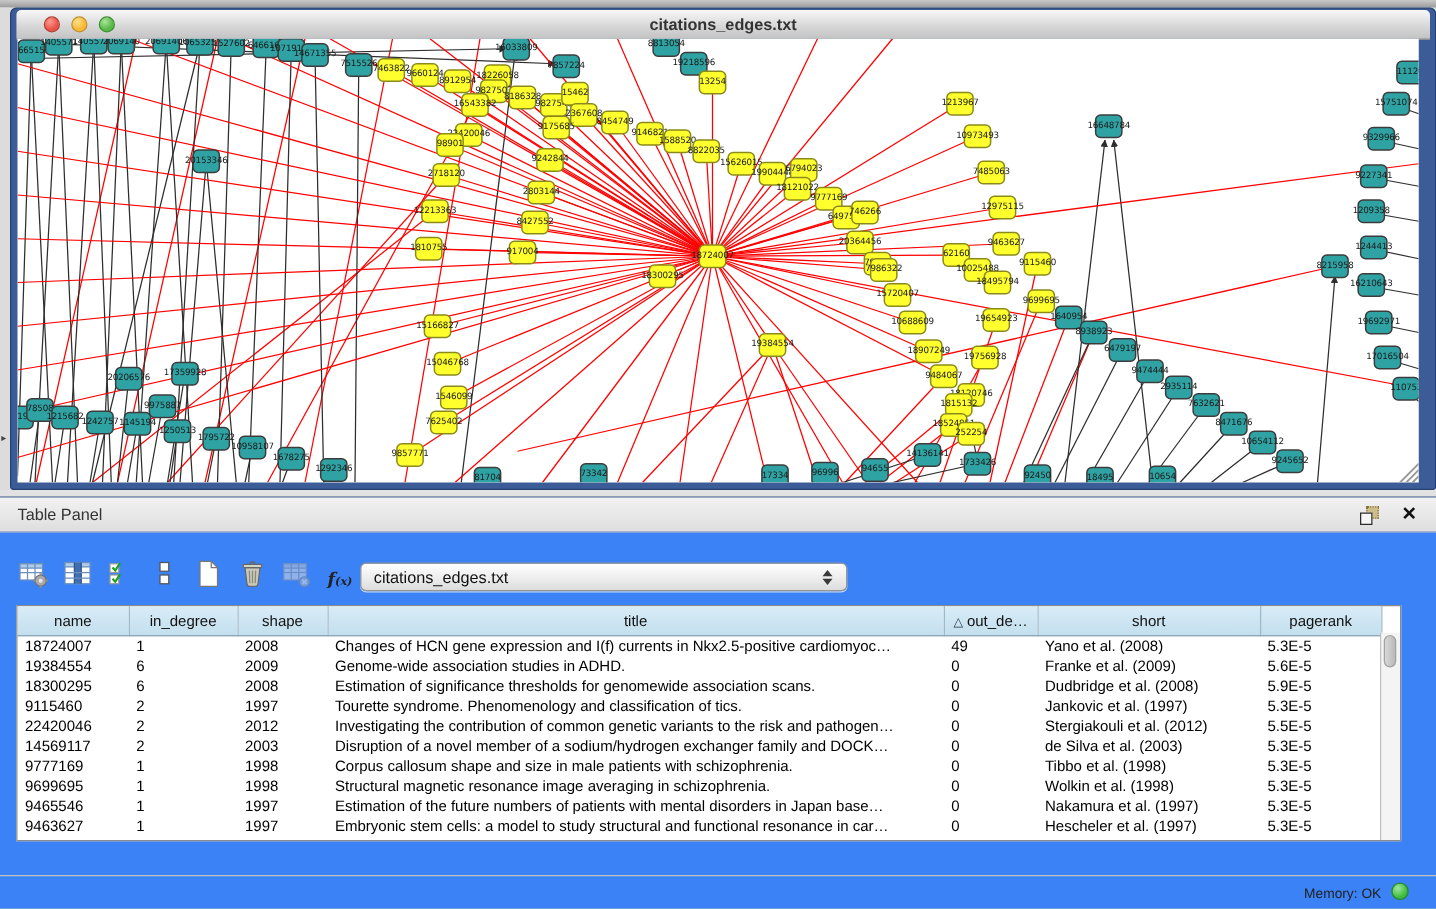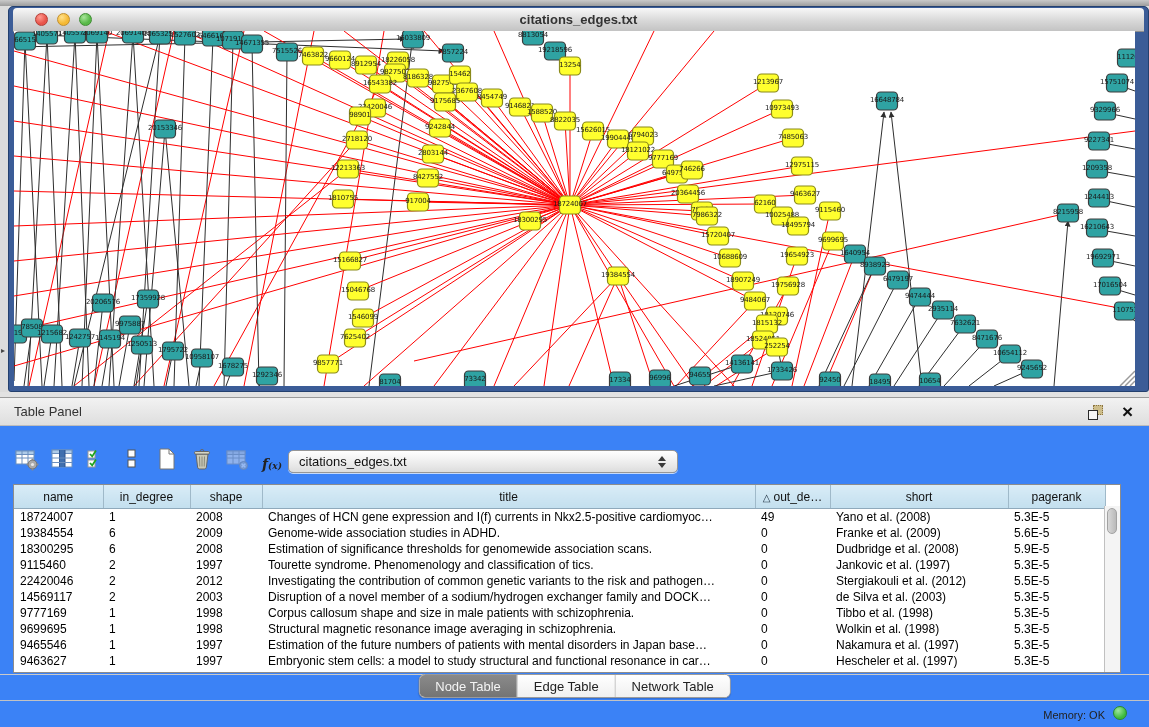--- a/index.html
+++ b/index.html
@@ -972,25 +972,18 @@
             <td class="c5">Hescheler et al. (1997)</td>
             <td class="c6">5.3E-5</td>
           </tr>
         </tbody>
     </table>
     <div class="vscroll">
       <div class="vthumb"></div>
     </div>
   </div>
 
-  <div class="tabs-row">
-    <div class="seg" id="seg-tabs">
-        <div class="seg-btn selected">Node Table</div>
-        <div class="seg-btn">Edge Table</div>
-        <div class="seg-btn">Network Table</div>
-      </div>
-  </div>
 
   <div class="status-row">
     <span class="status-label">Memory: OK</span>
     <span class="status-orb"></span>
   </div>
 </div>
 
 </body></html>

